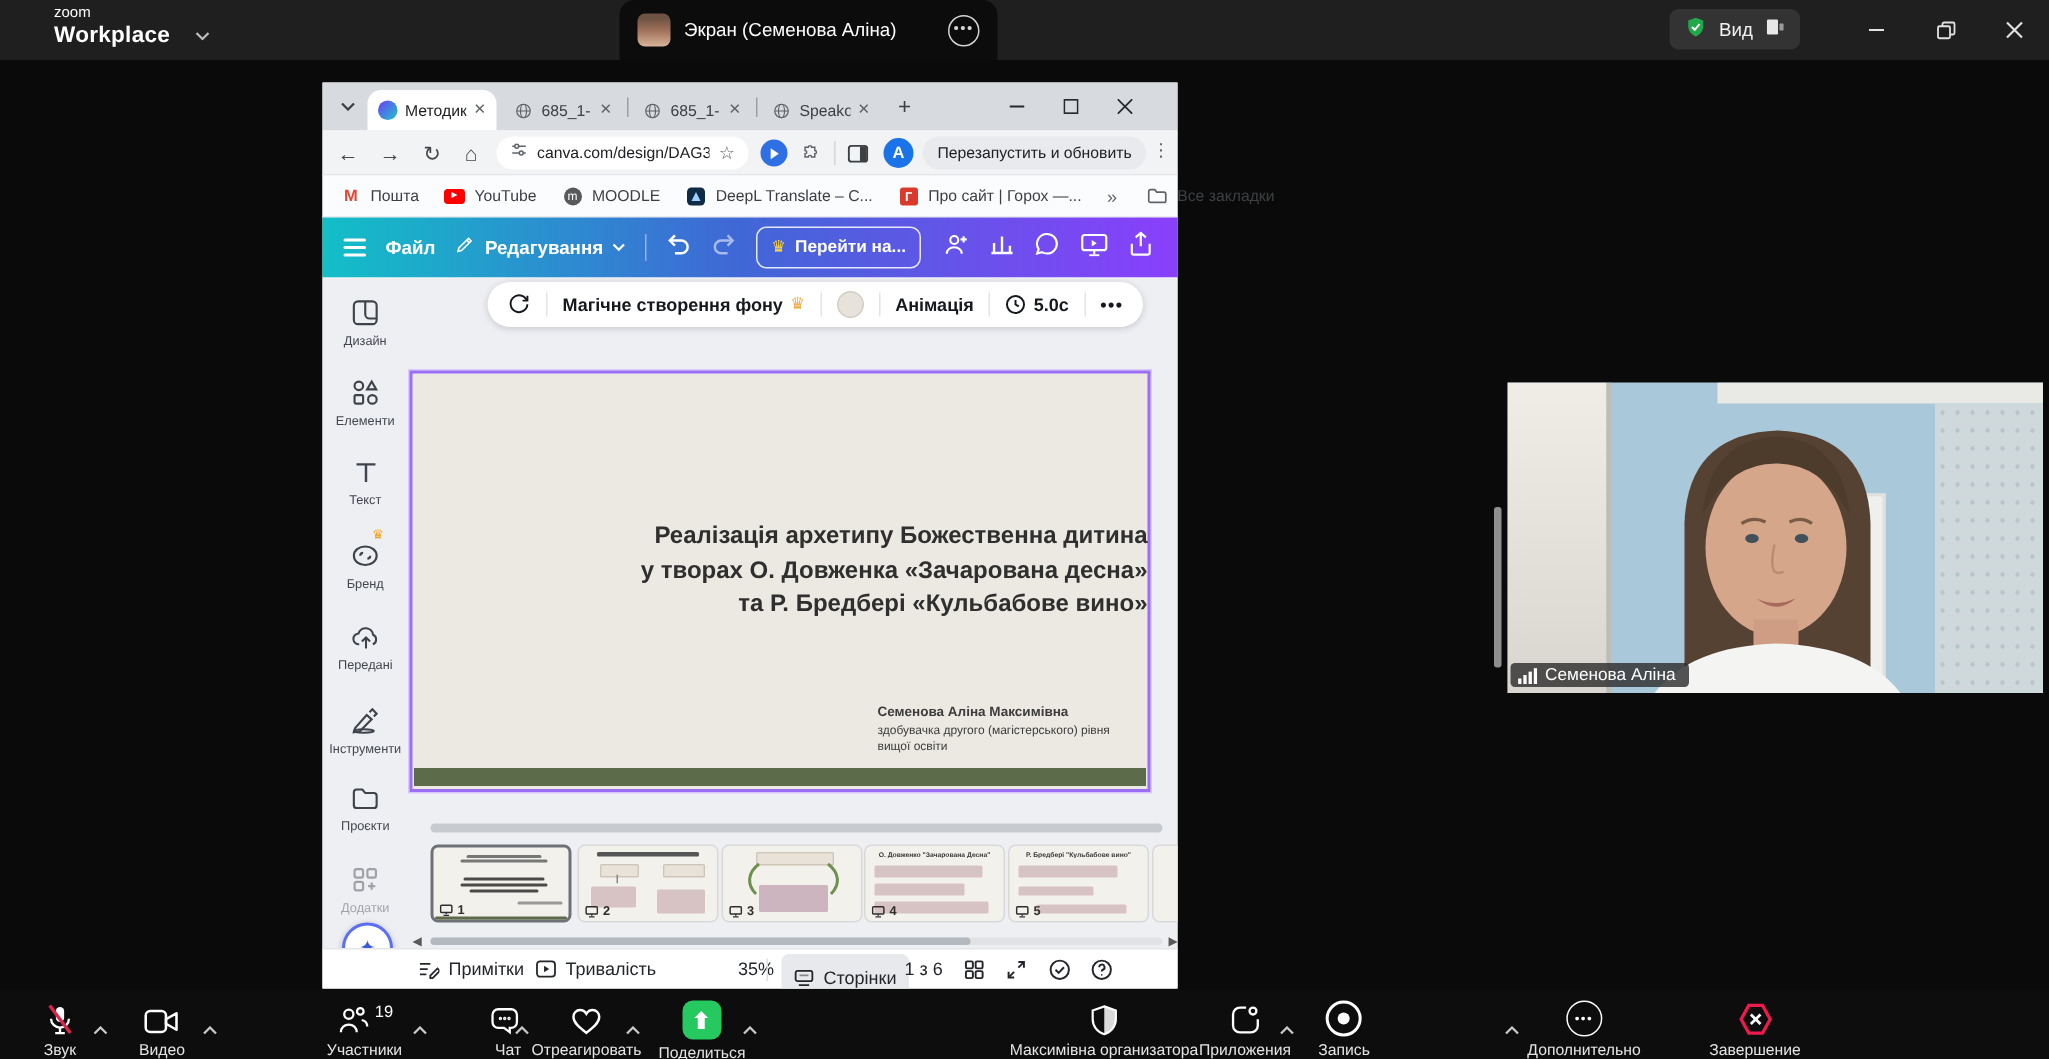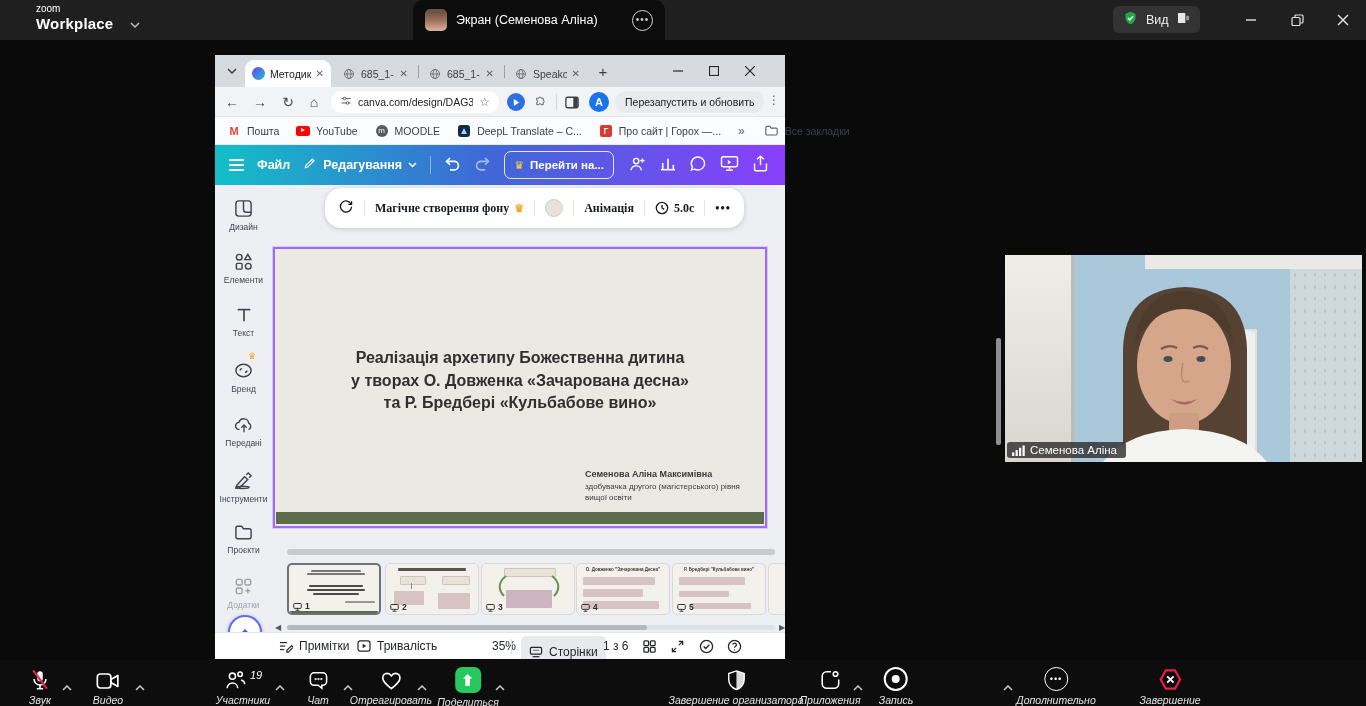--- a/index.html
+++ b/index.html
@@ -68,28 +68,28 @@
   .crown{color:#ffd43b;font-size:11px;line-height:1;}
   .dim{opacity:.55;}
 
   .cvbody{position:absolute;left:0;top:130px;width:570px;height:474px;background:#edeff3;overflow:hidden;}
 
   .sb{position:absolute;left:0;width:57px;display:flex;flex-direction:column;align-items:center;gap:4px;color:#3f434b;}
   .sb .sl{font-size:8.5px;color:#42464e;white-space:nowrap;}
   .sb-crown{position:absolute;left:33px;top:166px;color:#f5a31c;font-size:9px;}
   .assistant{position:absolute;left:13px;top:430px;width:30px;height:30px;border-radius:50%;background:#fff;border:2px solid #5b6ef5;box-shadow:0 1px 4px rgba(0,0,0,.25);display:flex;align-items:center;justify-content:center;color:#3b5bdb;font-size:13px;}
 
-  .ctxbar{position:absolute;left:110px;top:3px;height:40px;background:#fff;border-radius:16px;box-shadow:0 1px 5px rgba(20,20,40,.18);
-          display:flex;align-items:center;gap:10px;padding:0 13px;font-size:12px;color:#15181d;font-weight:600;white-space:nowrap;font-family:Liberation Serif, serif;}
+  .ctxbar{position:absolute;left:110px;top:3px;height:30px;background:#fff;border-radius:16px;box-shadow:0 1px 5px rgba(20,20,40,.18);
+          display:flex;align-items:center;gap:10px;padding:0 13px;font-size:12px;color:#15181d;font-weight:600;white-space:nowrap;}
   .ctx-sep{width:1px;height:16px;background:#e3e3e6;}
   .swatch{width:16px;height:16px;border-radius:50%;background:#e7e3da;border:1px solid #d2cec4;}
 
   .slide{position:absolute;left:58px;top:62px;width:494px;height:281px;background:#ebe9e2;border:2px solid #9c6ef5;box-shadow:0 0 0 1px #d9c8fb;box-sizing:border-box;}
   .sl-head{position:absolute;left:0;right:0;top:6px;text-align:center;font-size:9.5px;font-weight:700;color:#3a3a3a;line-height:1.6;}
-  .sl-title{position:absolute;left:0;right:0;top:98px;text-align:center;font-size:16px;font-weight:700;color:#2f2f2f;line-height:1.42;}
+  .sl-title{position:absolute;left:0;right:0;top:98px;text-align:right;font-size:16px;font-weight:700;color:#2f2f2f;line-height:1.42;}
   .sl-author{position:absolute;left:310px;top:219px;width:178px;color:#3c3c3c;line-height:1.4;}
   .sl-author .an{font-size:9px;font-weight:700;}
   .sl-author .ar{font-size:8px;}
   .sl-bar{position:absolute;left:1px;right:1px;bottom:2px;height:12px;background:#5c6b4a;}
 
   .hscroll{position:absolute;left:72px;top:364px;width:488px;height:6px;background:#c7cacf;border-radius:3px;}
 
   .th{position:absolute;top:378px;width:94px;height:52px;background:#f3f1eb;border:1px solid #d9d9d9;border-radius:5px;box-sizing:border-box;overflow:hidden;}
   .th.sel{border:2px solid #6e7278;}
   .thnum{position:absolute;left:4px;bottom:2px;display:flex;align-items:center;gap:3px;font-size:8.5px;font-weight:700;color:#2e2e2e;}
@@ -115,21 +115,21 @@
   .cam{position:absolute;left:1005px;top:255px;width:357px;height:207px;background:#a9c8da;overflow:hidden;}
   .wardrobe{position:absolute;left:0;top:0;bottom:0;width:66px;background:linear-gradient(180deg,#f0ede7,#d9d6cf);border-right:3px solid #bfbcb4;}
   .ceiling{position:absolute;left:140px;right:0;top:0;height:14px;background:#e9eae6;}
   .wallpaper{position:absolute;right:0;top:14px;bottom:0;width:72px;background:#cfd9dc;
      background-image:radial-gradient(#b7c6cc 1.3px, transparent 1.5px);background-size:10px 12px;}
   .doorframe{position:absolute;left:122px;top:74px;width:130px;height:133px;background:#eef0ed;border:2px solid #dfe1de;box-sizing:border-box;}
   .namebar{position:absolute;left:2px;bottom:4px;background:rgba(42,42,42,.8);border-radius:3px;display:flex;align-items:center;gap:5px;padding:2px 9px 2px 5px;color:#fff;font-size:11.5px;}
 
   
   .ztoolbar{position:absolute;left:0;top:660px;width:1366px;height:46px;background:#0d0d0d;}
-  .zbtn{position:absolute;top:0;height:46px;display:flex;flex-direction:column;align-items:center;transform:translateX(-50%);font-style:italic;}
+  .zbtn{position:absolute;top:0;height:46px;display:flex;flex-direction:column;align-items:center;transform:translateX(-50%);}
   .zbtn .zic{height:28px;display:flex;align-items:flex-end;justify-content:center;padding-top:7px;box-sizing:content-box;}
   .zbtn .zlab{margin-top:3px;font-size:10.5px;color:#e4e4e4;white-space:nowrap;}
   .zchev{position:absolute;top:17px;transform:translateX(-50%);}
   .pcount{color:#fff;font-size:11px;margin-left:3px;align-self:flex-start;margin-top:2px;}
   .sharebtn{width:26px;height:26px;border-radius:7px;background:#26c95f;display:flex;align-items:center;justify-content:center;}
   .recring{width:20px;height:20px;border:2px solid #fff;border-radius:50%;display:flex;align-items:center;justify-content:center;}
   .recdot{width:8px;height:8px;border-radius:50%;background:#fff;}
   .morecirc{width:22px;height:22px;border:1.8px solid #fff;border-radius:50%;display:flex;align-items:center;justify-content:center;color:#fff;font-size:9px;letter-spacing:1px;}
 </style>
 </head>
@@ -729,21 +729,21 @@
             <path d="M18 11.5c2.3.5 3.8 2.2 3.8 4.5"></path>
           </svg>
         <span class="pcount">19</span>
       </span>
       <span class="zlab">Участники</span>
     </div>
     <div class="zchev" style="left:280px;"><svg width="10" height="6">
           <polyline points="1,5 5,1 9,5" stroke="#c9c9c9" stroke-width="1.5" fill="none"></polyline>
         </svg></div>
 
-    <div class="zbtn" style="left:318px;">
+    <div class="zbtn" style="left:336px;align-items:flex-end;">
       <span class="zic">
         <svg width="23" height="22" viewBox="0 0 24 23" fill="none" stroke="#fff" stroke-width="1.6">
             <path d="M8 4h9a4 4 0 0 1 4 4v5a4 4 0 0 1-4 4h-1v3l-4-3H8a4 4 0 0 1-4-4V8a4 4 0 0 1 4-4z"></path>
             <circle cx="9.5" cy="10.5" r=".4" fill="#fff"></circle>
             <circle cx="12.5" cy="10.5" r=".4" fill="#fff"></circle>
             <circle cx="15.5" cy="10.5" r=".4" fill="#fff"></circle>
           </svg>
       </span>
       <span class="zlab">Чат</span>
     </div>
@@ -777,21 +777,21 @@
           <polyline points="1,5 5,1 9,5" stroke="#c9c9c9" stroke-width="1.5" fill="none"></polyline>
         </svg></div>
 
     <div class="zbtn" style="left:736px;">
       <span class="zic">
         <svg width="20" height="22" viewBox="0 0 22 24" fill="none" stroke="#fff" stroke-width="1.6">
             <path d="M11 2l8.5 3v6.5c0 5-3.5 9.5-8.5 10.9C6 21 2.5 16.5 2.5 11.5V5z"></path>
             <path d="M11 2l8.5 3v6.5c0 5-3.5 9.5-8.5 10.9z" fill="#fff" stroke="none" opacity=".85"></path>
           </svg>
       </span>
-      <span class="zlab">Завершение организатора</span>
+      <span class="zlab">Максимівна организатора</span>
     </div>
 
     <div class="zbtn" style="left:830px;">
       <span class="zic">
         <svg width="22" height="22" viewBox="0 0 24 24" fill="none" stroke="#fff" stroke-width="1.7">
             <circle cx="17.5" cy="5.5" r="2.5"></circle>
             <path d="M21 11.5V16a5 5 0 0 1-5 5H8a5 5 0 0 1-5-5V8a5 5 0 0 1 5-5h4.5"></path>
             <path d="M8.5 13.5a3.5 3.5 0 0 0 7 0" opacity=".001"></path>
           </svg>
       </span>

